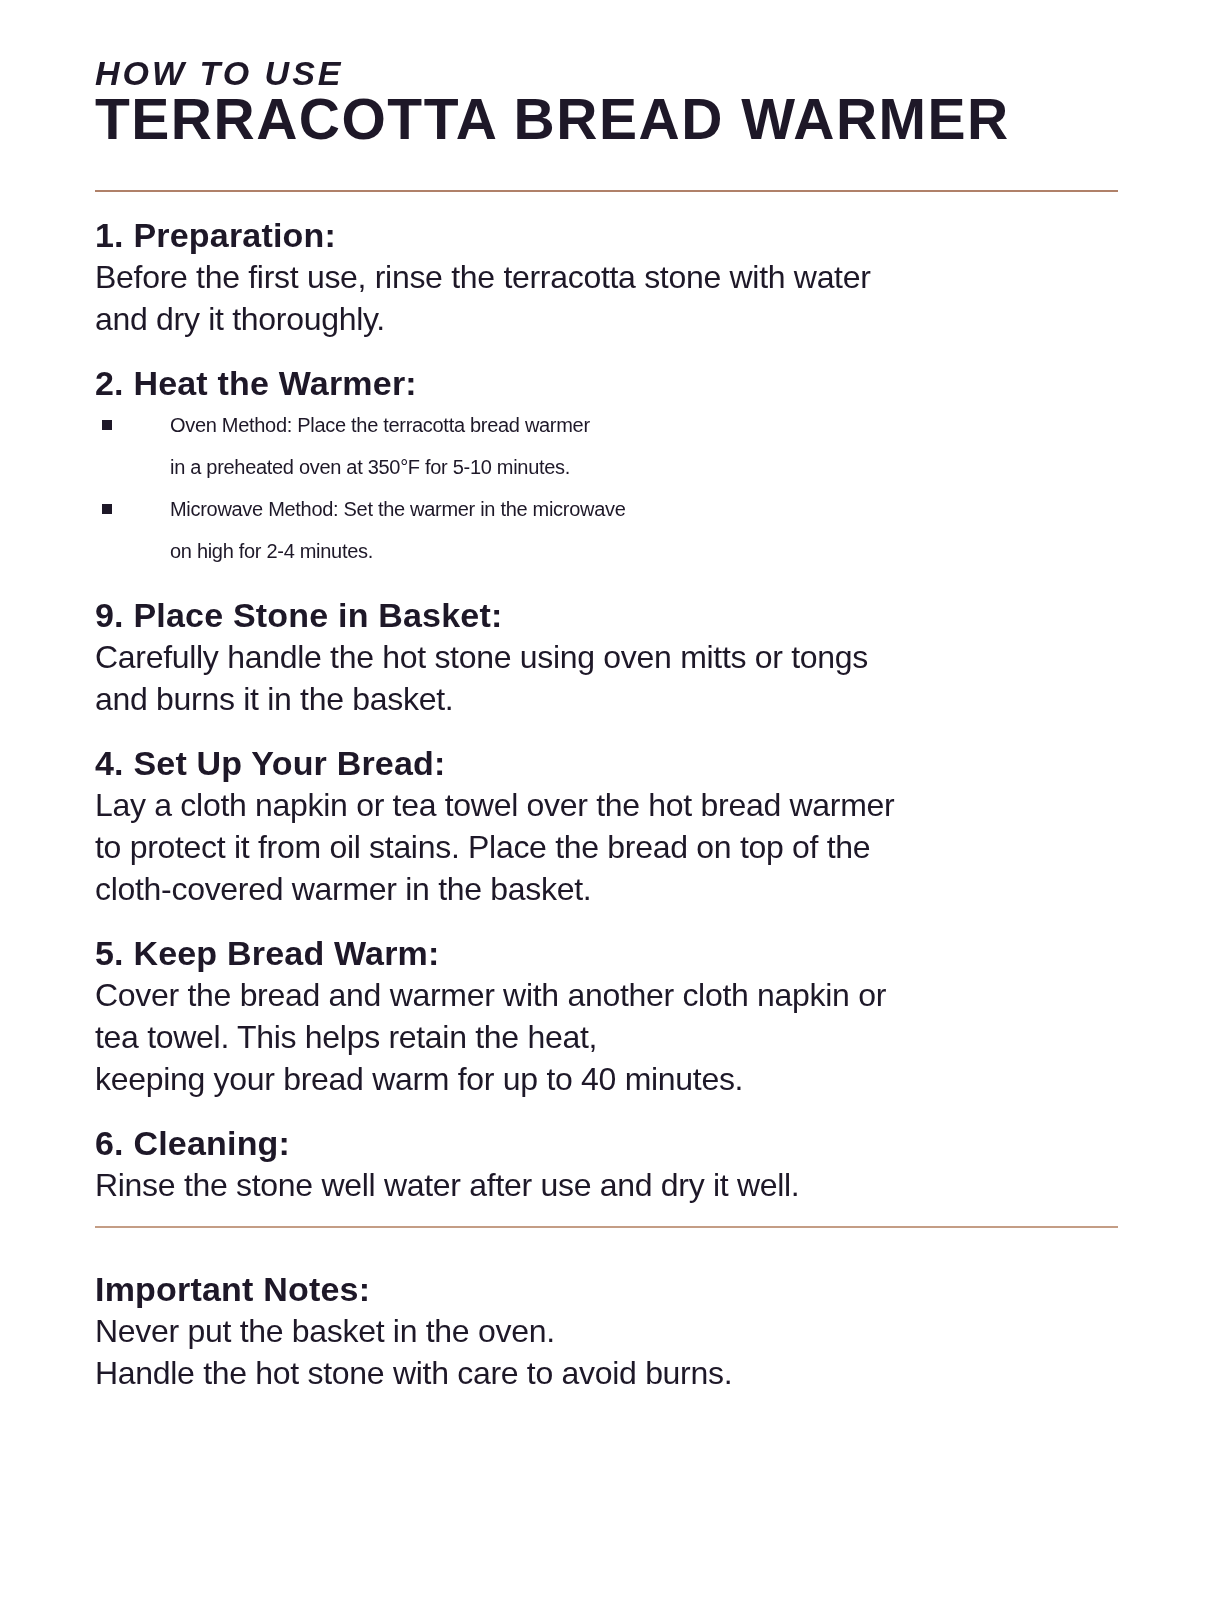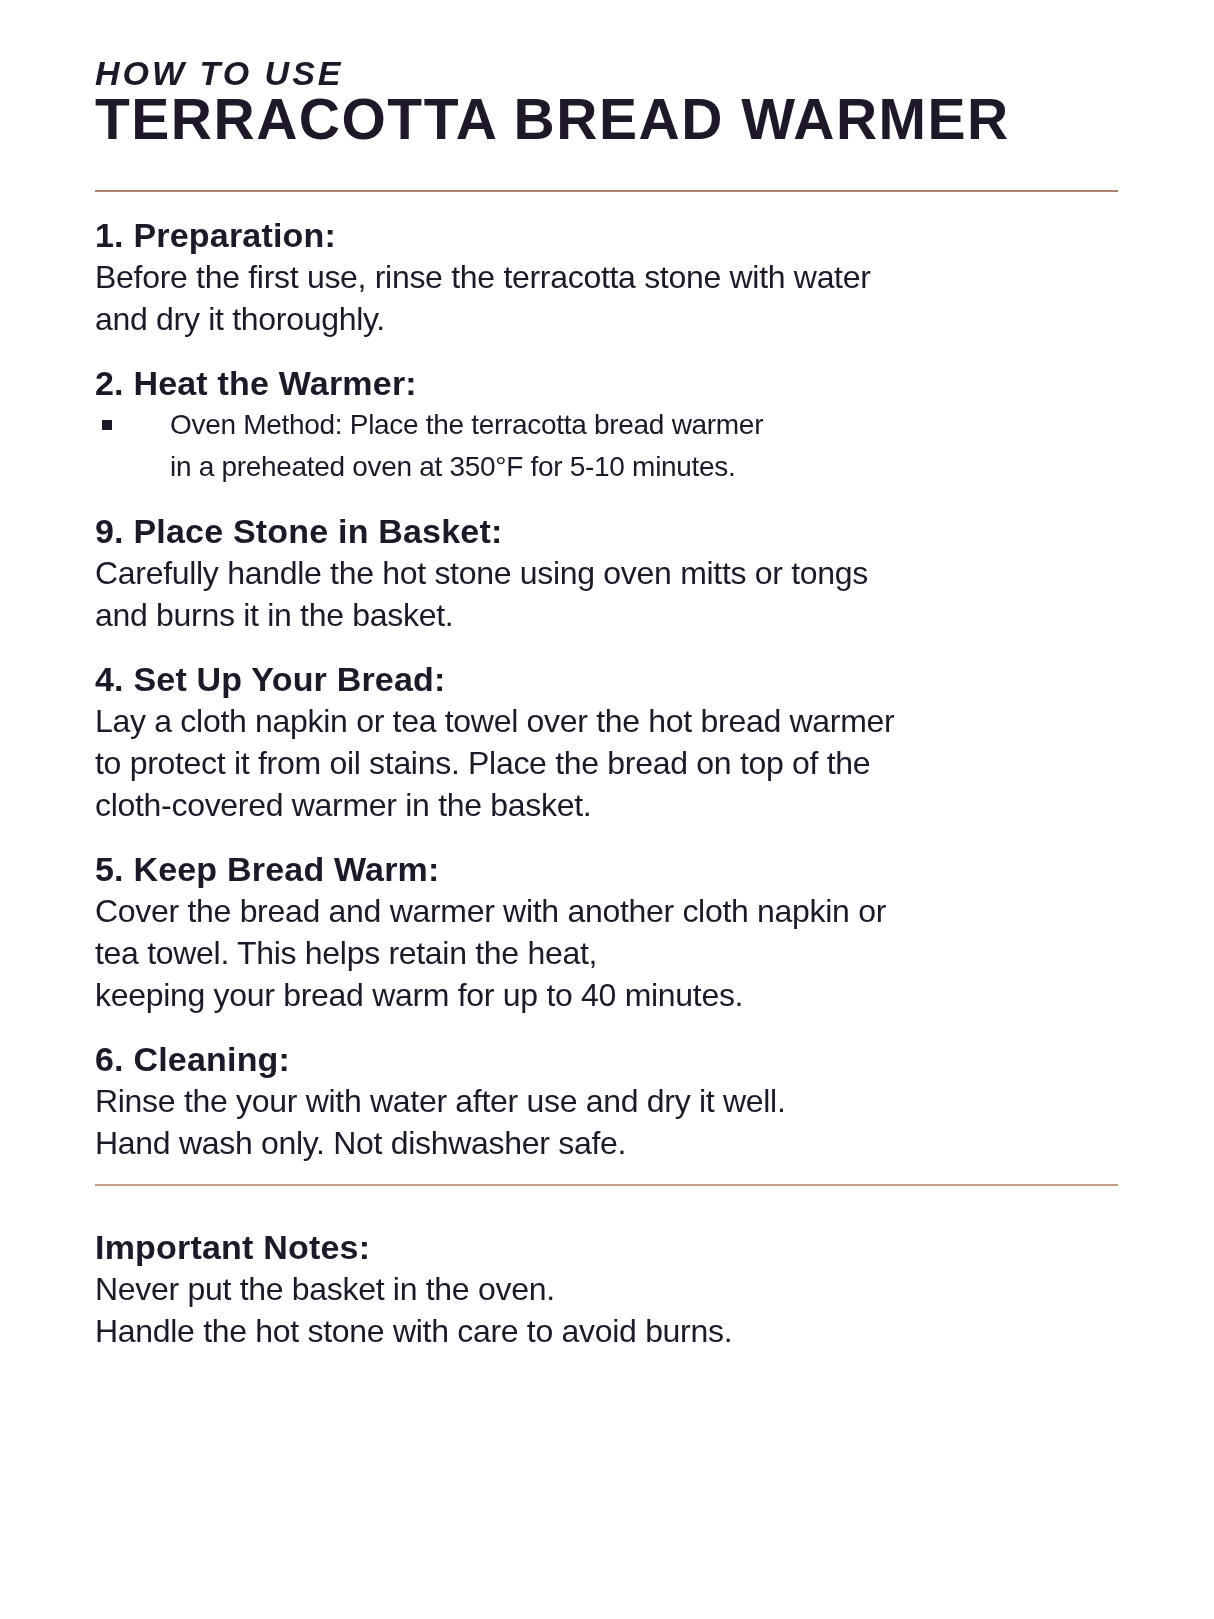--- a/index.html
+++ b/index.html
@@ -74,21 +74,21 @@
     width: 10px;
     height: 10px;
     background: var(--text);
     margin: 16px 0 0 7px;
   }
   .bullet-text {
     margin-left: 58px;
   }
   .bl {
     display: block;
-    font-size: 28px;
+    font-size: 20px;
     line-height: 42px;
     letter-spacing: -0.3px;
     color: var(--text);
   }
 </style>
 </head>
 <body>
 
 <div class="page">
 
@@ -108,20 +108,27 @@
   <section>
     <h2>2. Heat the Warmer:</h2>
     <ul class="bullets">
       <li class="bullet-item">
         <span class="marker"></span>
         <span class="bullet-text">
           <span class="bl">Oven Method: Place the terracotta bread warmer</span>
           <span class="bl">in a preheated oven at 350°F for 5-10 minutes.</span>
         </span>
       </li>
+      <li class="bullet-item">
+        <span class="marker"></span>
+        <span class="bullet-text">
+          <span class="bl">Microwave Method: Set the warmer in the microwave</span>
+          <span class="bl">on high for 2-4 minutes.</span>
+        </span>
+      </li>
     </ul>
   </section>
 
   <section>
     <h2>9. Place Stone in Basket:</h2>
     <p class="line">Carefully handle the hot stone using oven mitts or tongs</p>
     <p class="line">and burns it in the basket.</p>
   </section>
 
   <section>
@@ -133,22 +140,21 @@
 
   <section>
     <h2>5. Keep Bread Warm:</h2>
     <p class="line">Cover the bread and warmer with another cloth napkin or</p>
     <p class="line">tea towel. This helps retain the heat,</p>
     <p class="line">keeping your bread warm for up to 40 minutes.</p>
   </section>
 
   <section>
     <h2>6. Cleaning:</h2>
-    <p class="line">Rinse the your with water after use and dry it well.</p>
-    <p class="line">Hand wash only. Not dishwasher safe.</p>
+    <p class="line">Rinse the stone well water after use and dry it well.</p>
   </section>
 
   <hr class="rule second">
 
   <section class="notes">
     <h2>Important Notes:</h2>
     <p class="line">Never put the basket in the oven.</p>
     <p class="line">Handle the hot stone with care to avoid burns.</p>
   </section>
 

